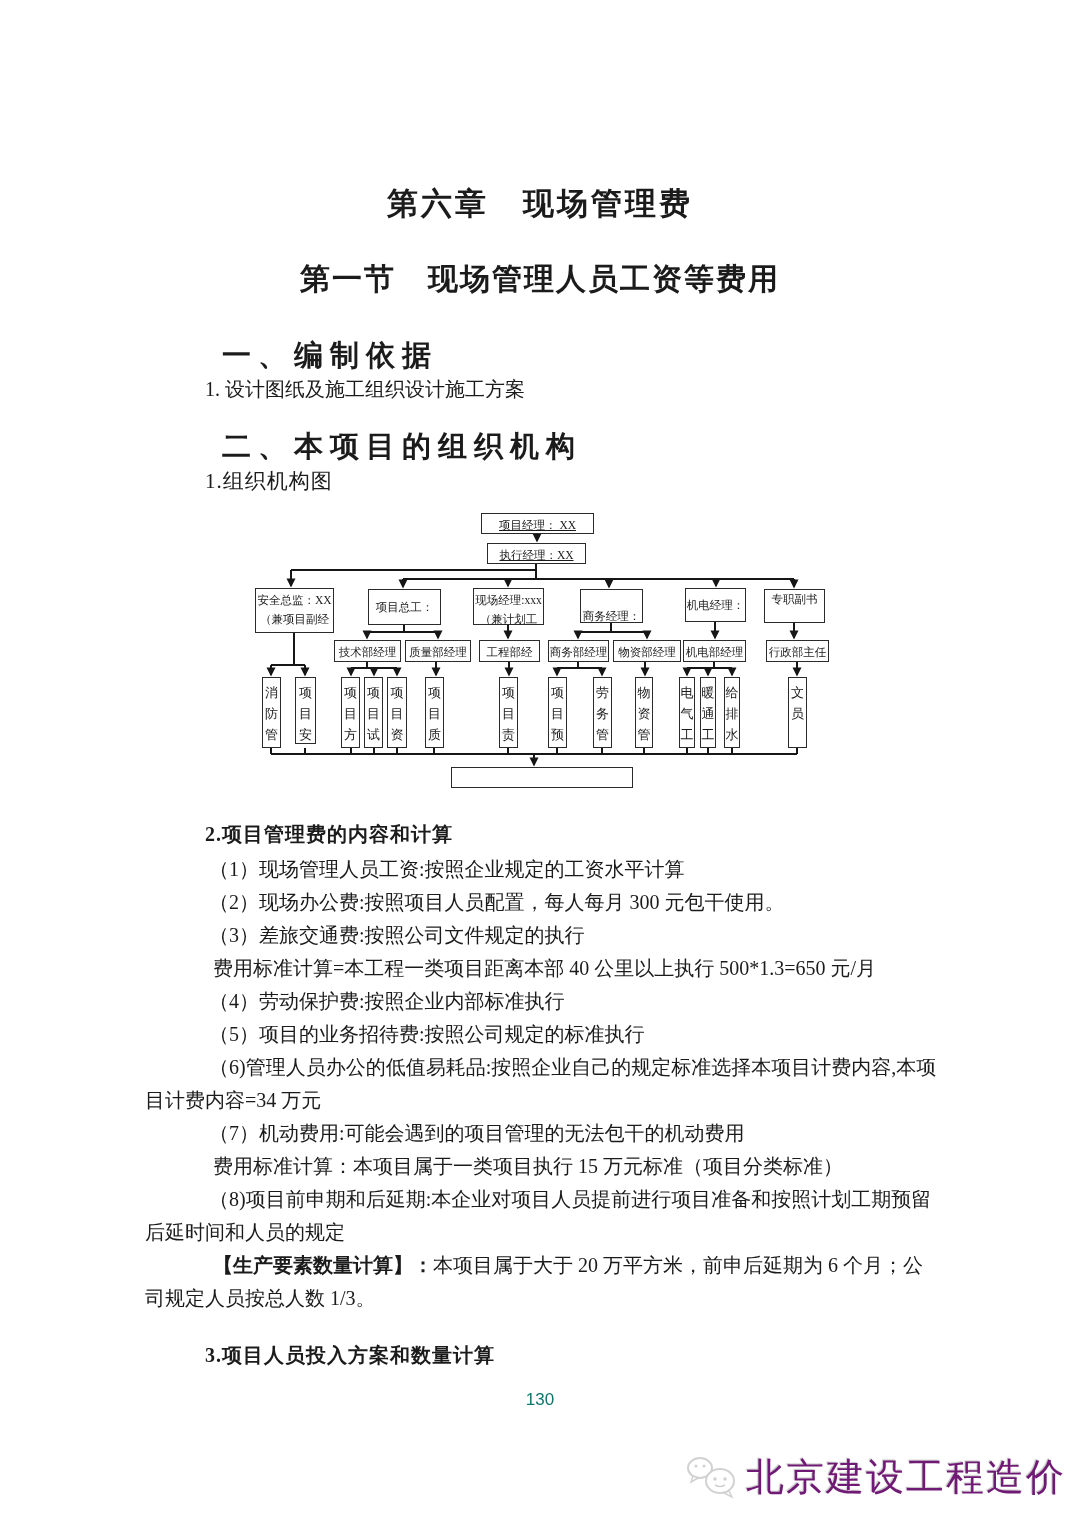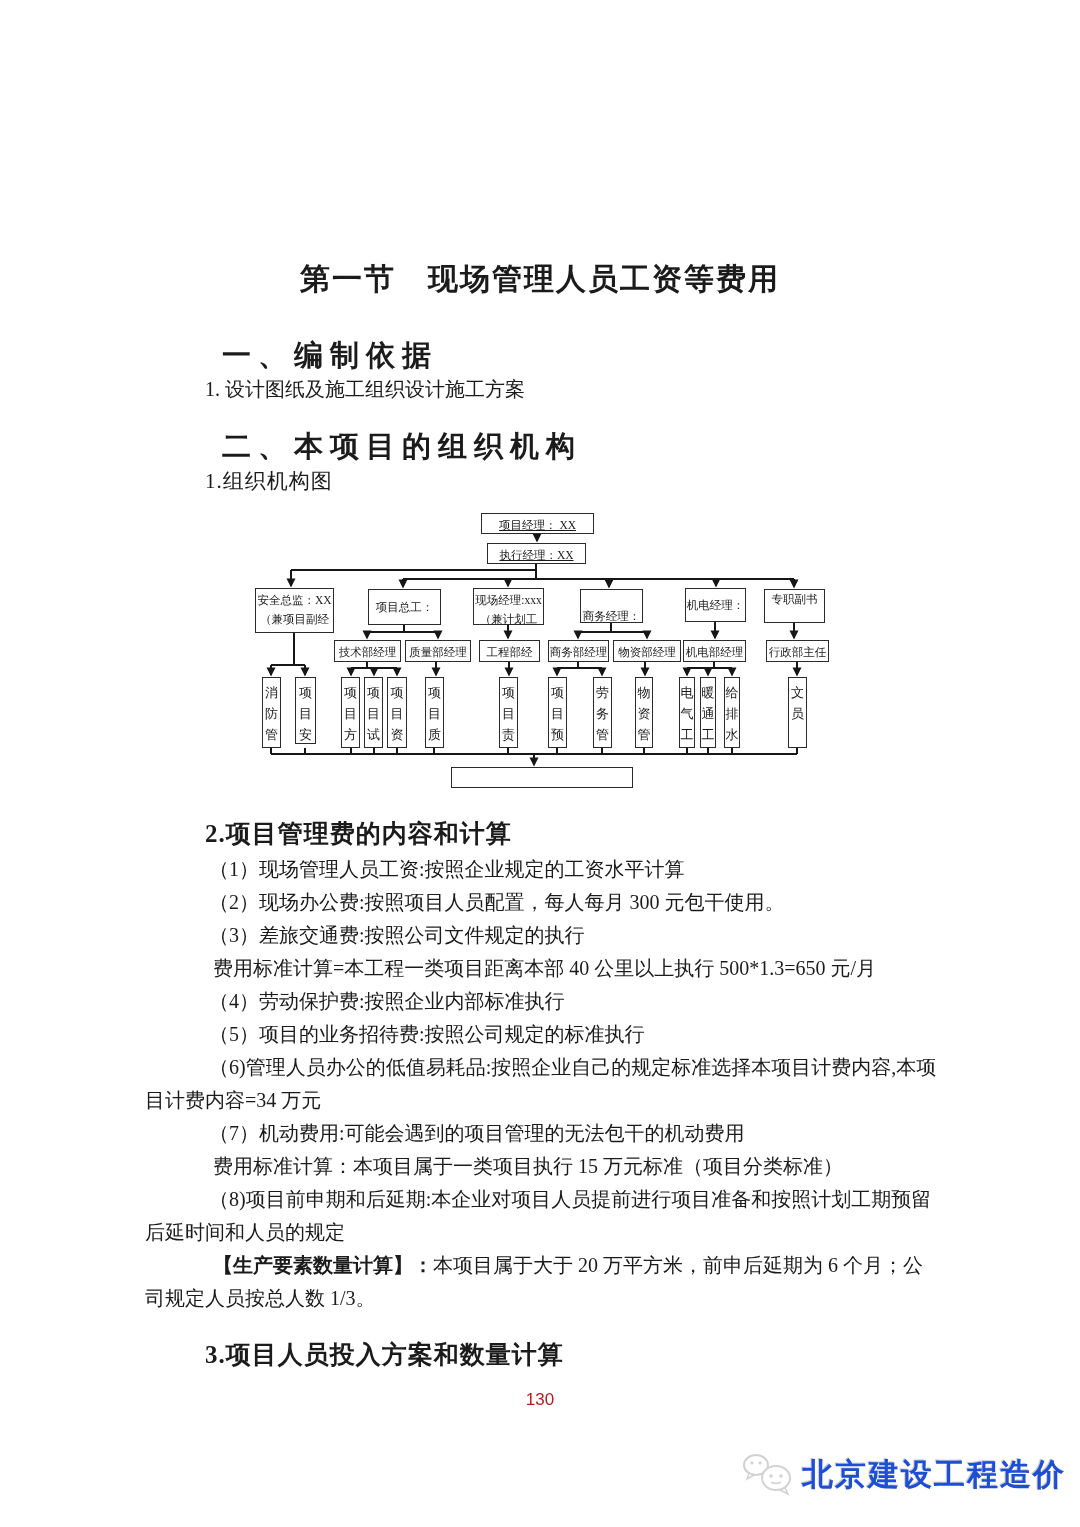--- a/index.html
+++ b/index.html
@@ -23,38 +23,39 @@
   .chart svg{position:absolute;left:0;top:0;}
   .ob{position:absolute;box-sizing:border-box;border:1.5px solid #2b2b2b;background:#fff;
       font-size:11.5px;line-height:19px;text-align:center;white-space:pre-line;
       word-break:break-all;overflow:hidden;}
   .ob.u{text-decoration:underline;}
   .ob.p2{padding-top:2px;}
   .v{font-size:13px;line-height:21px;padding-top:4px;}
 
   
   .textblock{position:absolute;left:145px;top:816px;width:792px;font-size:20px;line-height:33px;}
-  .textblock .bh{font-size:25px;font-weight:bold;margin:0 0 1px 60px;line-height:36px;letter-spacing:1px;}
+  .textblock .bh{font-size:20px;font-weight:bold;margin:0 0 1px 60px;line-height:36px;letter-spacing:1px;}
   .textblock p{margin:0;text-indent:3.2em;}
   .textblock p.calc{text-indent:3.4em;}
   .textblock .bh2{margin-top:22px;}
 
   .pageno{position:absolute;top:1390px;left:0;width:100%;text-align:center;font-size:17px;
-          font-family:"Liberation Sans","DejaVu Sans",sans-serif;color:#b91c1c;}
+          font-family:"Liberation Sans","DejaVu Sans",sans-serif;color:#0f766e;}
 
   .wm{position:absolute;top:1452px;right:14px;display:flex;align-items:center;gap:3px;}
-  .wm-text{font-size:31px;font-weight:bold;letter-spacing:2px;color:#1d4ed8;
+  .wm-text{font-size:38px;font-weight:normal;letter-spacing:2px;color:#701a75;
            font-family:"Liberation Sans","DejaVu Sans",sans-serif;
            text-shadow:1px 1px 0 #ffffff,-1px -1px 1px #c3c3c3;}
 </style>
 </head>
 <body>
 
 <div class="page">
 
+  <div class="center-title t-chapter">第六章　现场管理费</div>
   <div class="center-title t-section">第一节　现场管理人员工资等费用</div>
 
   <div class="kai h-basis">一、编制依据</div>
   <div class="plain t-basis">1. 设计图纸及施工组织设计施工方案</div>
 
   <div class="kai h-org">二、本项目的组织机构</div>
   <div class="plain l-chart">1.组织机构图</div>
 
   <div class="chart">
     <svg width="625" height="295">

